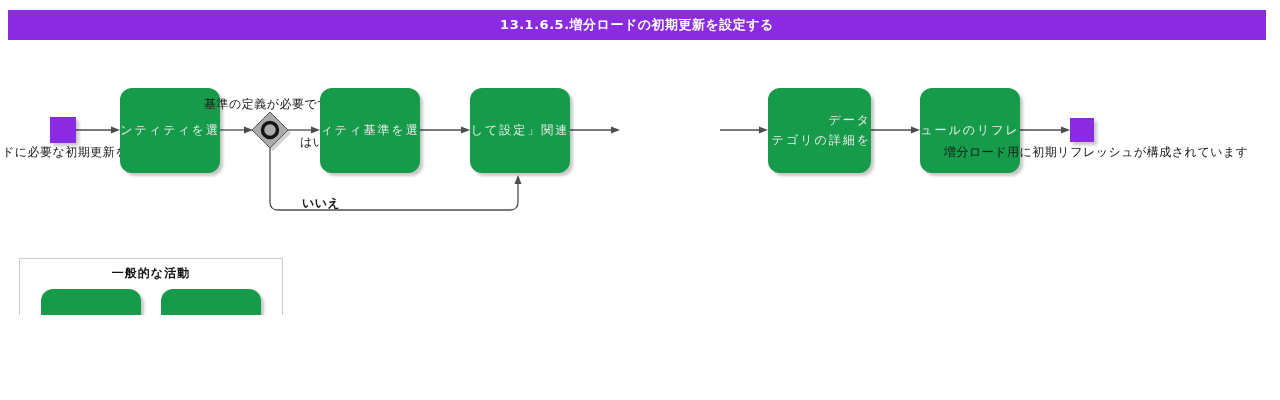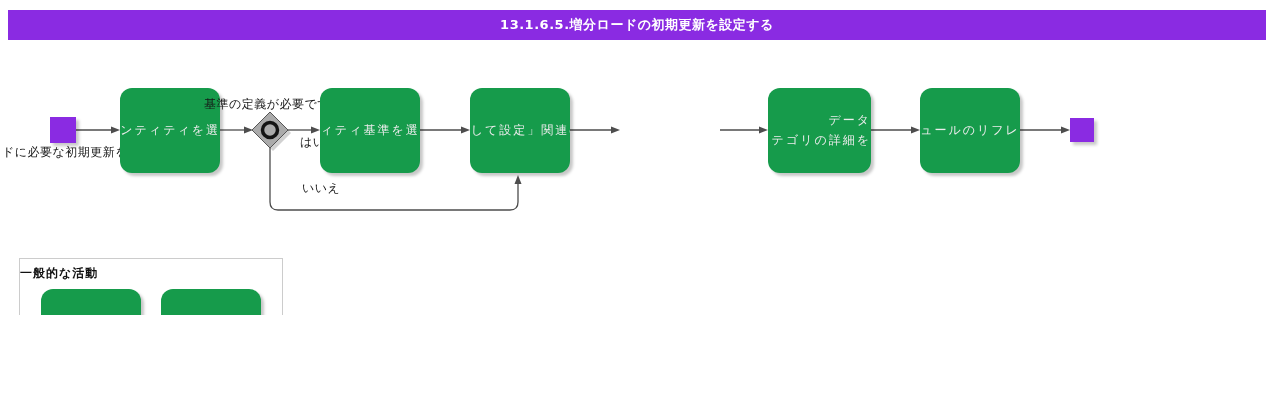--- a/index.html
+++ b/index.html
@@ -42,21 +42,21 @@
     position:absolute;font-size:12px;color:#161616;letter-spacing:0.5px;
     white-space:nowrap;z-index:2;
   }
   .caption.over{z-index:4;}
   .box2{left:320px;z-index:5;}
   .legend{
     position:absolute;left:19px;top:258px;width:262px;height:133px;
     border:1px solid #CCCCCC;background:#ffffff;z-index:2;
   }
   .legend-title{
-    font-weight:bold;font-size:12px;color:#111;
+    text-align:center;font-weight:bold;font-size:12px;color:#111;
     margin-top:6px;letter-spacing:1px;
   }
   .legend .activity{top:30px;}
 </style>
 </head>
 <body>
 
 <div class="stage">
 
   <div class="titlebar">
@@ -106,21 +106,22 @@
     <span class="txt">データ</span>
     <span class="txt">新カテゴリの詳細を</span>
   </div>
   <div class="activity" style="left:920px;">
     <span class="txt">ジュールのリフレッ</span>
   </div>
 
   <span class="caption" style="left:2px;top:144px;">ドに必要な初期更新を設</span>
   <span class="caption over" style="left:204px;top:96px;">基準の定義が必要ですか</span>
   <span class="caption" style="left:300px;top:134px;">はい</span>
-  <span class="caption" style="left:302px;top:180px;">いいえ</span>
+  <span class="caption" style="left:302px;top:195px;font-weight:bold;">いいえ</span>
+  <span class="caption over" style="left:944px;top:144px;">増分ロード用に初期リフレッシュが構成されています</span>
 
   <div class="legend">
     <div class="legend-title">一般的な活動</div>
     <div class="activity" style="left:21px;">
       <span class="txt">分更新ログを表示す</span>
     </div>
     <div class="activity" style="left:141px;">
       <span class="txt">イブされた明細を削</span>
     </div>
   </div>

